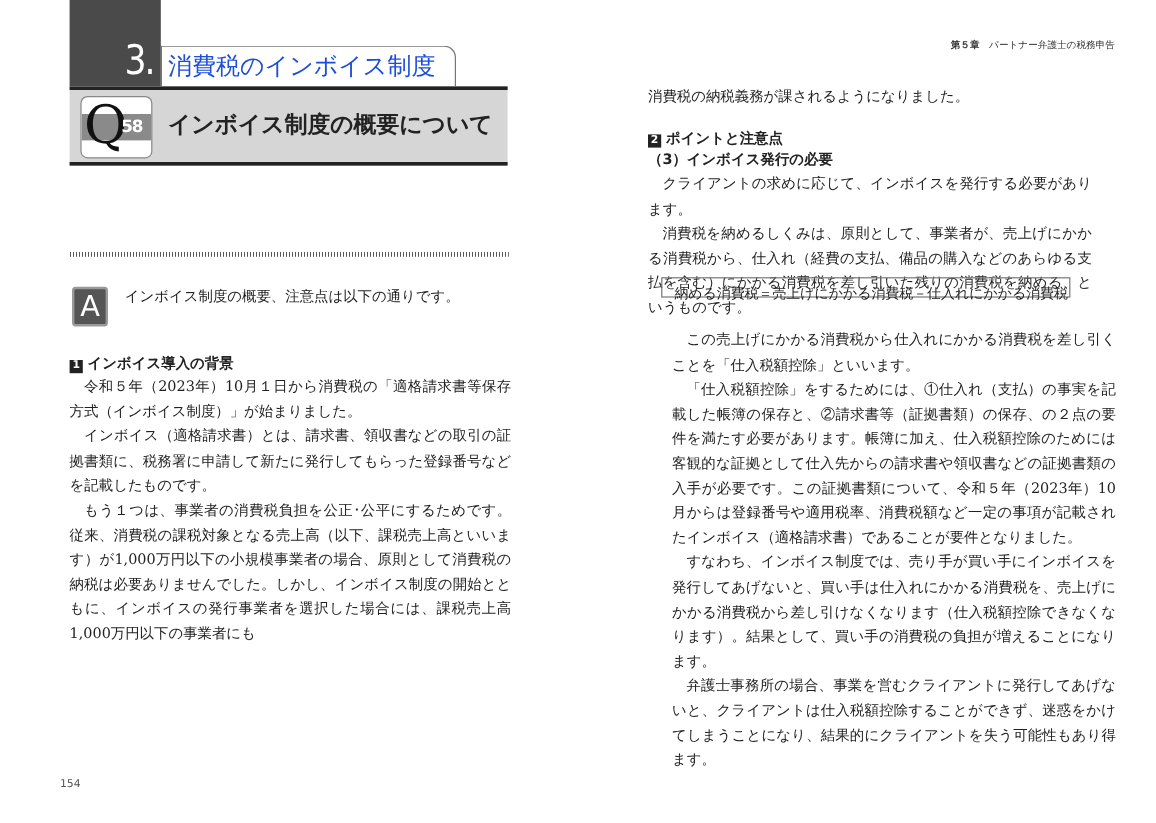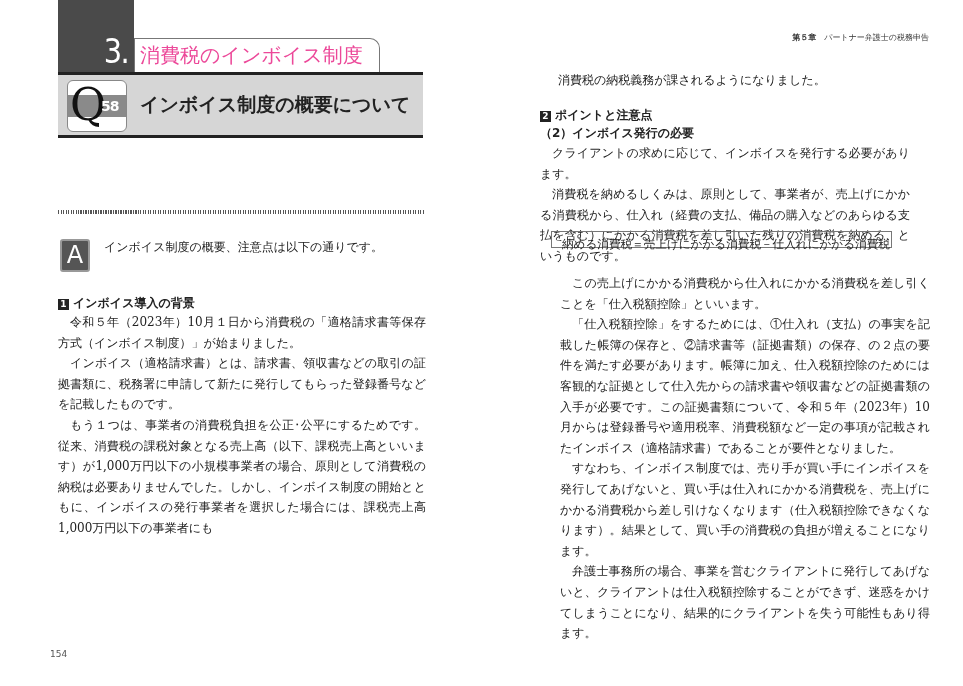--- a/index.html
+++ b/index.html
@@ -11,21 +11,21 @@
   .page-right { left: 481px; width: 482px; }
 
   
   .chapter-dark { position: absolute; left: 58px; top: 0; width: 76px; height: 72px; background: #4a4a4a; }
   .chapter-num { position: absolute; left: 58px; top: 30px; width: 70px; height: 42px;
     font-family: "DejaVu Sans", sans-serif; font-size: 34px; color: #fff; text-align: right;
     letter-spacing: -2px; line-height: 42px; transform: scaleX(0.85); transform-origin: right; }
   .chapter-tab { position: absolute; left: 134px; top: 38px; width: 246px; height: 34px;
     border: 1.5px solid #777; border-bottom: none; border-top-right-radius: 10px; background: #fff; }
   .chapter-title { position: absolute; left: 140px; top: 39px; font-family: "DejaVu Sans", sans-serif;
-    font-size: 20px; color: #ec4899; line-height: 32px; white-space: nowrap; }
+    font-size: 20px; color: #1d4ed8; line-height: 32px; white-space: nowrap; }
 
   .q-band { position: absolute; left: 58px; top: 72px; width: 365px; height: 66px; background: #d6d6d6;
     border-top: 3px solid #222; border-bottom: 3px solid #222; }
   .q-box { position: absolute; left: 67px; top: 80px; width: 60px; height: 52px; border: 1.5px solid #888;
     border-radius: 6px; background: #fff; overflow: hidden; }
   .q-box-stripe { position: absolute; left: 0; top: 14px; width: 100%; height: 22px; background: #8a8a8a; }
   .q-letter { position: absolute; left: 2px; top: 0px; font-family: "DejaVu Serif", serif; font-size: 44px;
     color: #111; line-height: 48px; }
   .q-num { position: absolute; left: 33px; top: 14px; font-family: "DejaVu Sans", sans-serif; font-size: 14px;
     font-weight: bold; color: #fff; line-height: 22px; letter-spacing: -1px; }
@@ -45,21 +45,21 @@
     font-family: "DejaVu Sans", sans-serif; font-size: 24px; line-height: 29px; }
   .answer-lead { position: absolute; left: 104px; top: 238px; font-size: 12px; line-height: 18px; color: #222; white-space: nowrap; }
 
   .section-head { position: absolute; font-family: "DejaVu Sans", sans-serif; font-size: 12px; font-weight: bold;
     color: #222; line-height: 18px; white-space: nowrap; }
   .section-num { display: inline-block; width: 11px; height: 11px; background: #222; color: #fff;
     font-size: 9px; line-height: 11px; text-align: center; margin-right: 4px; vertical-align: 0px; }
 
   .body-text { position: absolute; font-size: 12px; line-height: 20.6px; color: #222; }
   .body-text p { text-indent: 1em; text-align: justify; }
-  .body-text p.noindent { text-indent: 0; margin-left: 18px; }
+  .body-text p.noindent { text-indent: 0; }
 
   .running-head { position: absolute; right: 34px; top: 32px; font-family: "DejaVu Sans", sans-serif;
     font-size: 8px; color: #333; white-space: nowrap; }
   .running-head .chap { font-weight: bold; margin-right: 8px; text-align: right; }
 
   .sub-head { position: absolute; font-family: "DejaVu Sans", sans-serif; font-size: 12px; font-weight: bold;
     color: #222; line-height: 18px; white-space: nowrap; }
 
   .formula-box { position: absolute; left: 551px; top: 231px; width: 341px; height: 17px; border: 1.5px solid #777;
     font-family: "DejaVu Sans", sans-serif; font-size: 11.6px; color: #222; line-height: 24px; padding-left: 10px; white-space: nowrap; }
@@ -111,21 +111,21 @@
 </div>
 
 <div class="body-text" style="left:540px; top:70px; width:370px;">
   <p class="noindent">消費税の納税義務が課されるようになりました。</p>
 </div>
 
 <div class="section-head" style="left:540px; top:106px;">
   <span class="section-num">2</span><span>ポイントと注意点</span>
 </div>
 
-<div class="sub-head" style="left:540px; top:124px;">（2）インボイス発行の必要</div>
+<div class="sub-head" style="left:540px; top:124px;">（3）インボイス発行の必要</div>
 
 <div class="body-text" style="left:540px; top:143px; width:370px;">
   <p>クライアントの求めに応じて、インボイスを発行する必要があります。</p>
   <p>消費税を納めるしくみは、原則として、事業者が、売上げにかかる消費税から、仕入れ（経費の支払、備品の購入などのあらゆる支払を含む）にかかる消費税を差し引いた残りの消費税を納める、というものです。</p>
 </div>
 
 <div class="formula-box">納める消費税＝売上げにかかる消費税－仕入れにかかる消費税</div>
 
 <div class="body-text" style="left:540px; top:273px; width:370px;margin-left:20px;">
   <p>この売上げにかかる消費税から仕入れにかかる消費税を差し引くことを「仕入税額控除」といいます。</p>

